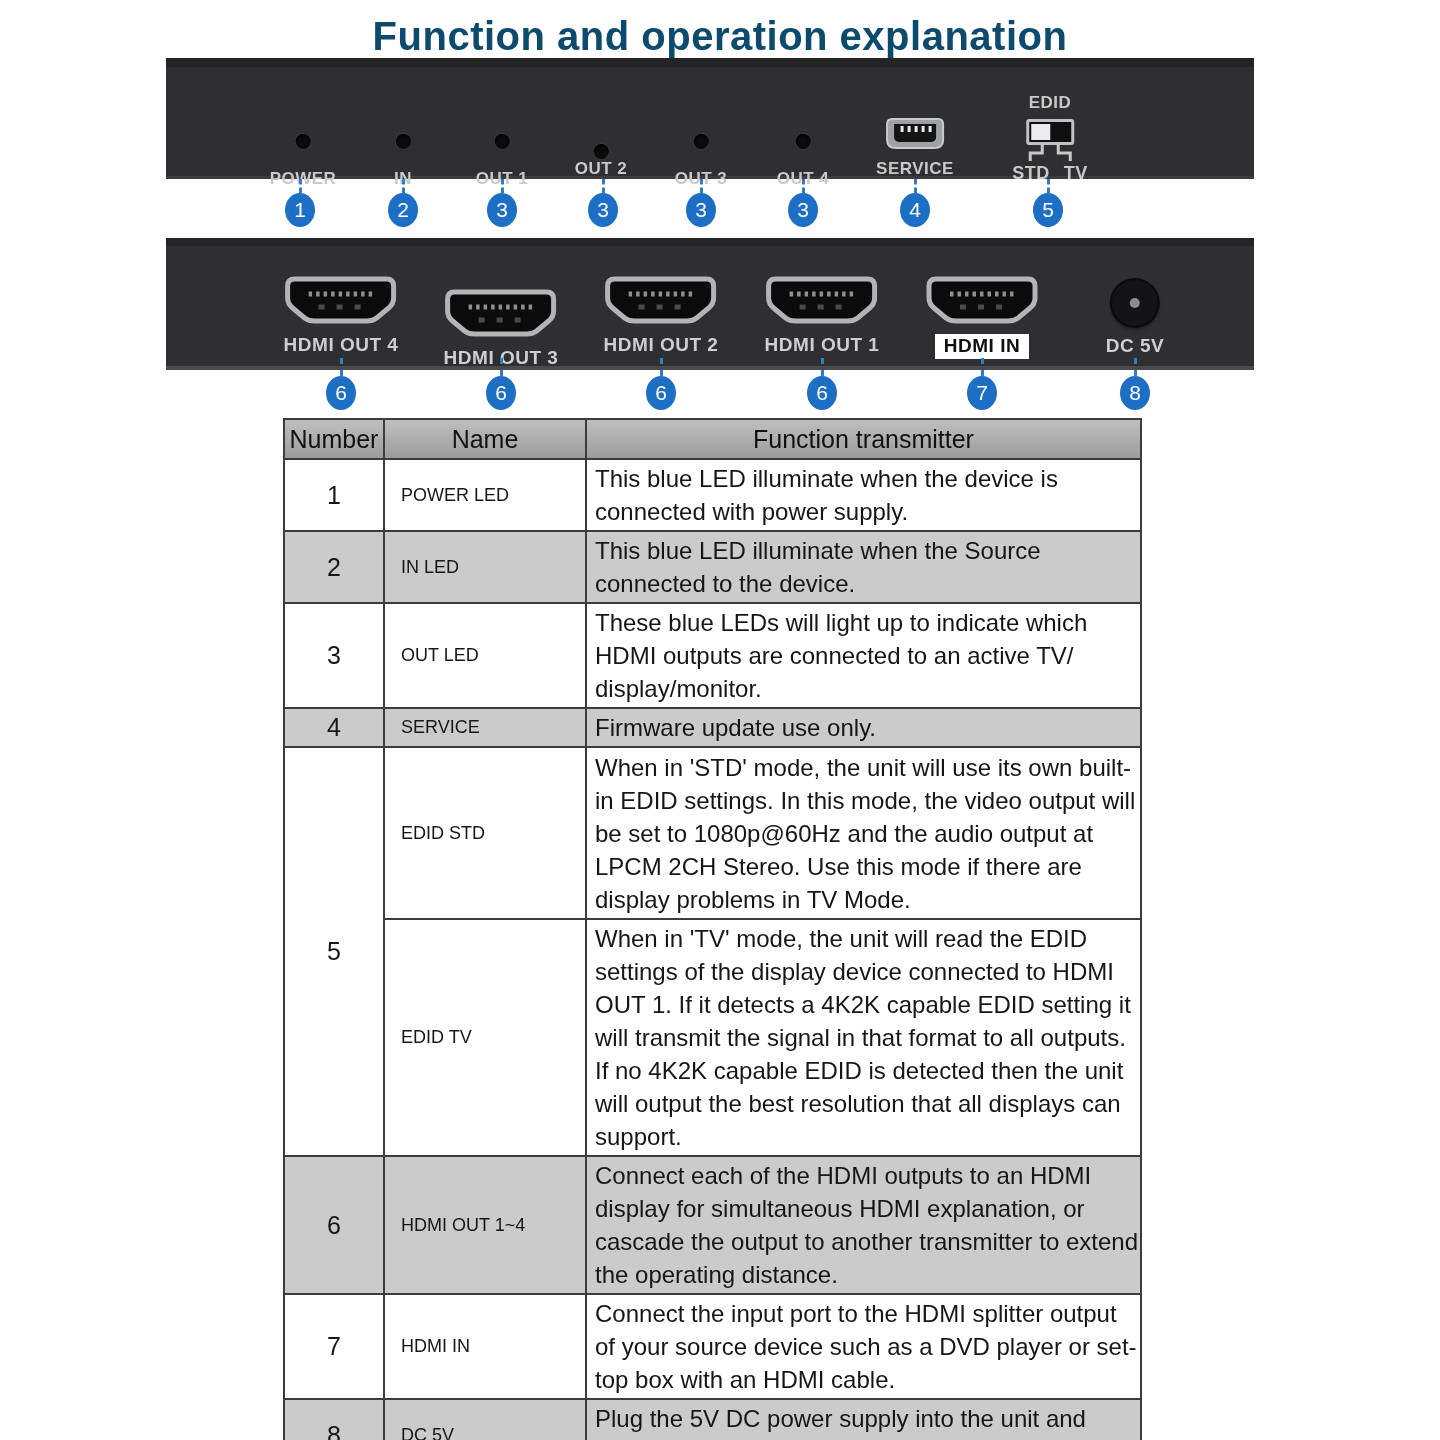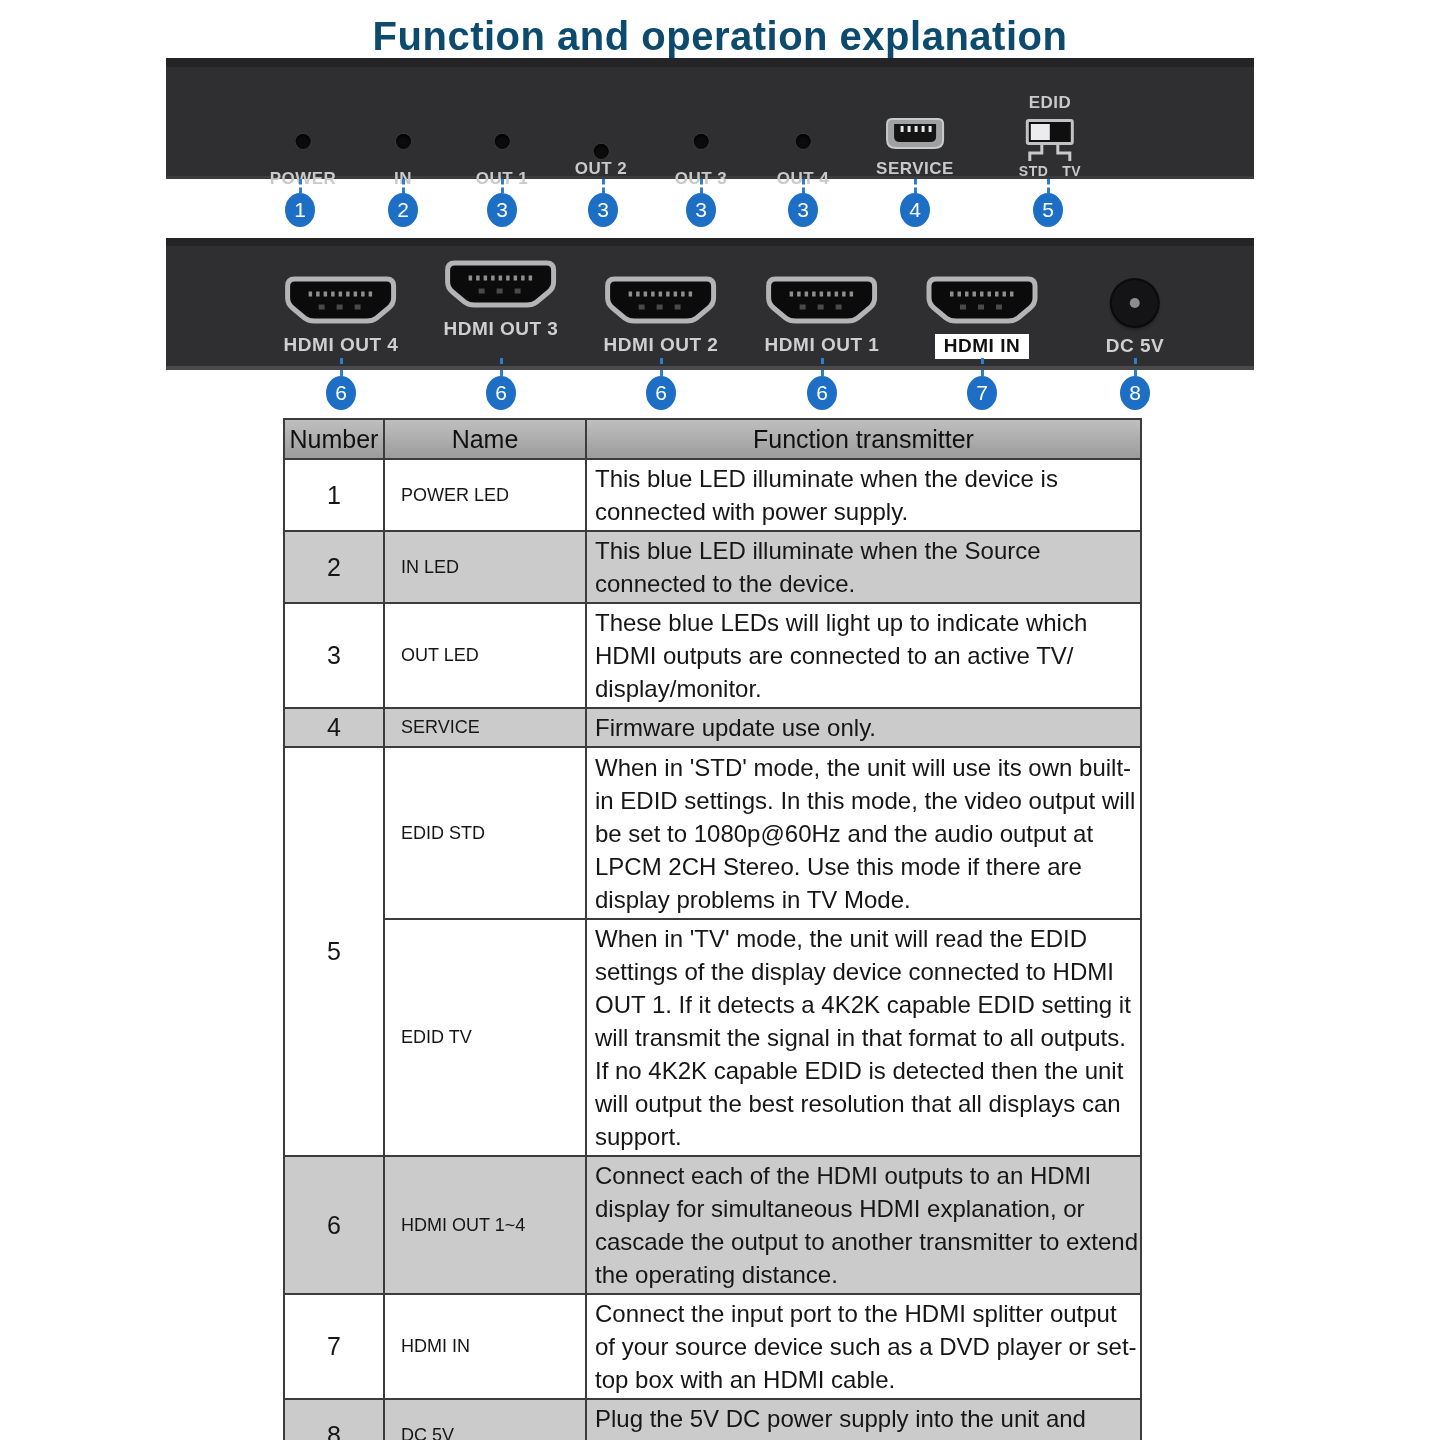--- a/index.html
+++ b/index.html
@@ -36,21 +36,21 @@
   .service-group .panel-label { margin-top:5px; }
 
   .edid-title { color:#c9c9c9; font-size:17px; font-weight:600; letter-spacing:0.5px; }
   .edid-switch {
     position:relative; width:48px; height:26px; margin:6px auto 0;
     border:3px solid #c2c2c4; border-radius:3px; background:#0f0f10;
   }
   .edid-knob { position:absolute; left:2px; top:2px; bottom:2px; width:19px; background:#ececee; }
   .edid-brackets { display:block; margin:0 auto; }
   .edid-positions { display:flex; justify-content:center; gap:14px; margin-top:0px; }
-  .edid-positions .panel-label { font-size:14px; }
+  .edid-positions .panel-label { font-size:18px; }
 
   .hdmi-port-icon { display:block; margin:0 auto; }
   .port-group .panel-label { margin-top:4px; font-size:19px; font-weight:700; color:#cfcfd1; }
   .hdmi-in-label {
     display:inline-block; background:#ffffff; color:#101010; padding:1px 9px 2px;
     font-size:19px; font-weight:700; letter-spacing:0.5px;
   }
   .dc-jack {
     width:46px; height:46px; margin:0 auto; border-radius:50%;
     background:#141416; box-shadow:0 0 0 2px #0a0a0b, 0 3px 4px rgba(0,0,0,.5);
@@ -187,21 +187,21 @@
 
   <div class="panel-item port-group" style="left:175px; top:30px;">
     <svg class="hdmi-port-icon" width="112" height="54" viewBox="0 0 112 54">
       <path d="M10 3 H102 Q109 3 109 10 V22 Q109 28 104 32 L92 42 Q88 45 82 45 H30 Q24 45 20 42 L8 32 Q3 28 3 22 V10 Q3 3 10 3 Z" fill="#0b0b0b" stroke="#b4b4b6" stroke-width="5"></path>
       <line x1="24" y1="18" x2="88" y2="18" stroke="#8f8f92" stroke-width="5" stroke-dasharray="3.5 4"></line>
       <line x1="34" y1="31" x2="78" y2="31" stroke="#4a4a4c" stroke-width="5" stroke-dasharray="6 12"></line>
     </svg>
     <span class="panel-label">HDMI OUT 4</span>
   </div>
 
-  <div class="panel-item port-group" style="left:335px; top:14px;text-align:right;">
+  <div class="panel-item port-group" style="left:335px; top:43px;text-align:right;">
     <svg class="hdmi-port-icon" width="112" height="54" viewBox="0 0 112 54">
       <path d="M10 3 H102 Q109 3 109 10 V22 Q109 28 104 32 L92 42 Q88 45 82 45 H30 Q24 45 20 42 L8 32 Q3 28 3 22 V10 Q3 3 10 3 Z" fill="#0b0b0b" stroke="#b4b4b6" stroke-width="5"></path>
       <line x1="24" y1="18" x2="88" y2="18" stroke="#8f8f92" stroke-width="5" stroke-dasharray="3.5 4"></line>
       <line x1="34" y1="31" x2="78" y2="31" stroke="#4a4a4c" stroke-width="5" stroke-dasharray="6 12"></line>
     </svg>
     <span class="panel-label">HDMI OUT 3</span>
   </div>
 
   <div class="panel-item port-group" style="left:495px; top:30px;">
     <svg class="hdmi-port-icon" width="112" height="54" viewBox="0 0 112 54">

